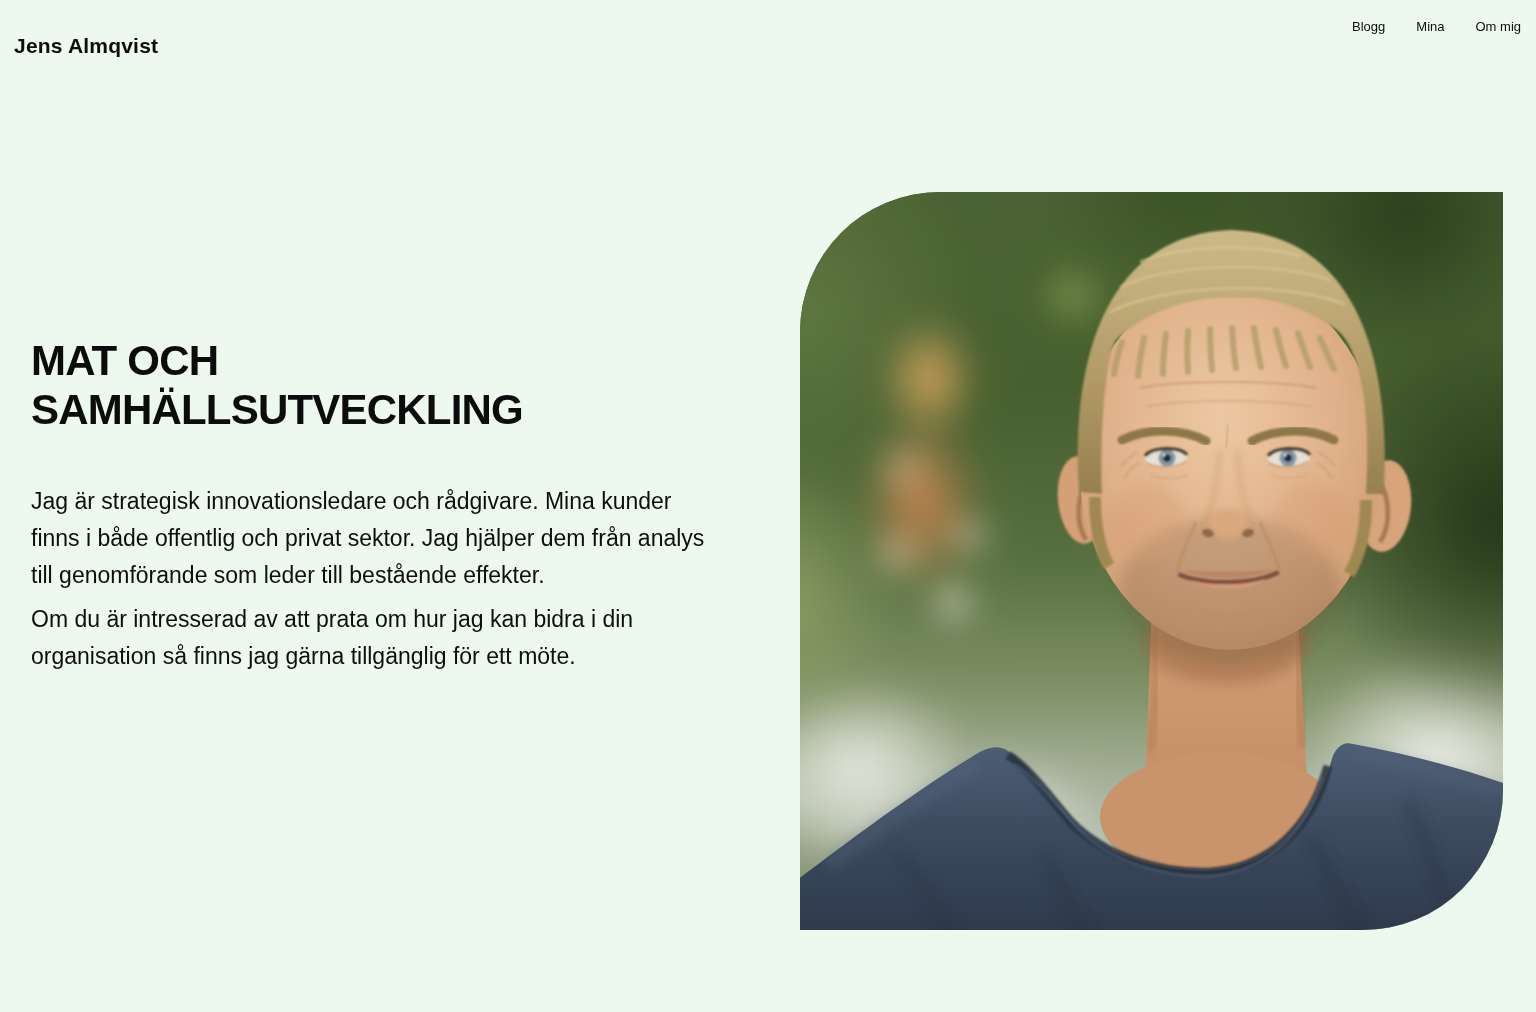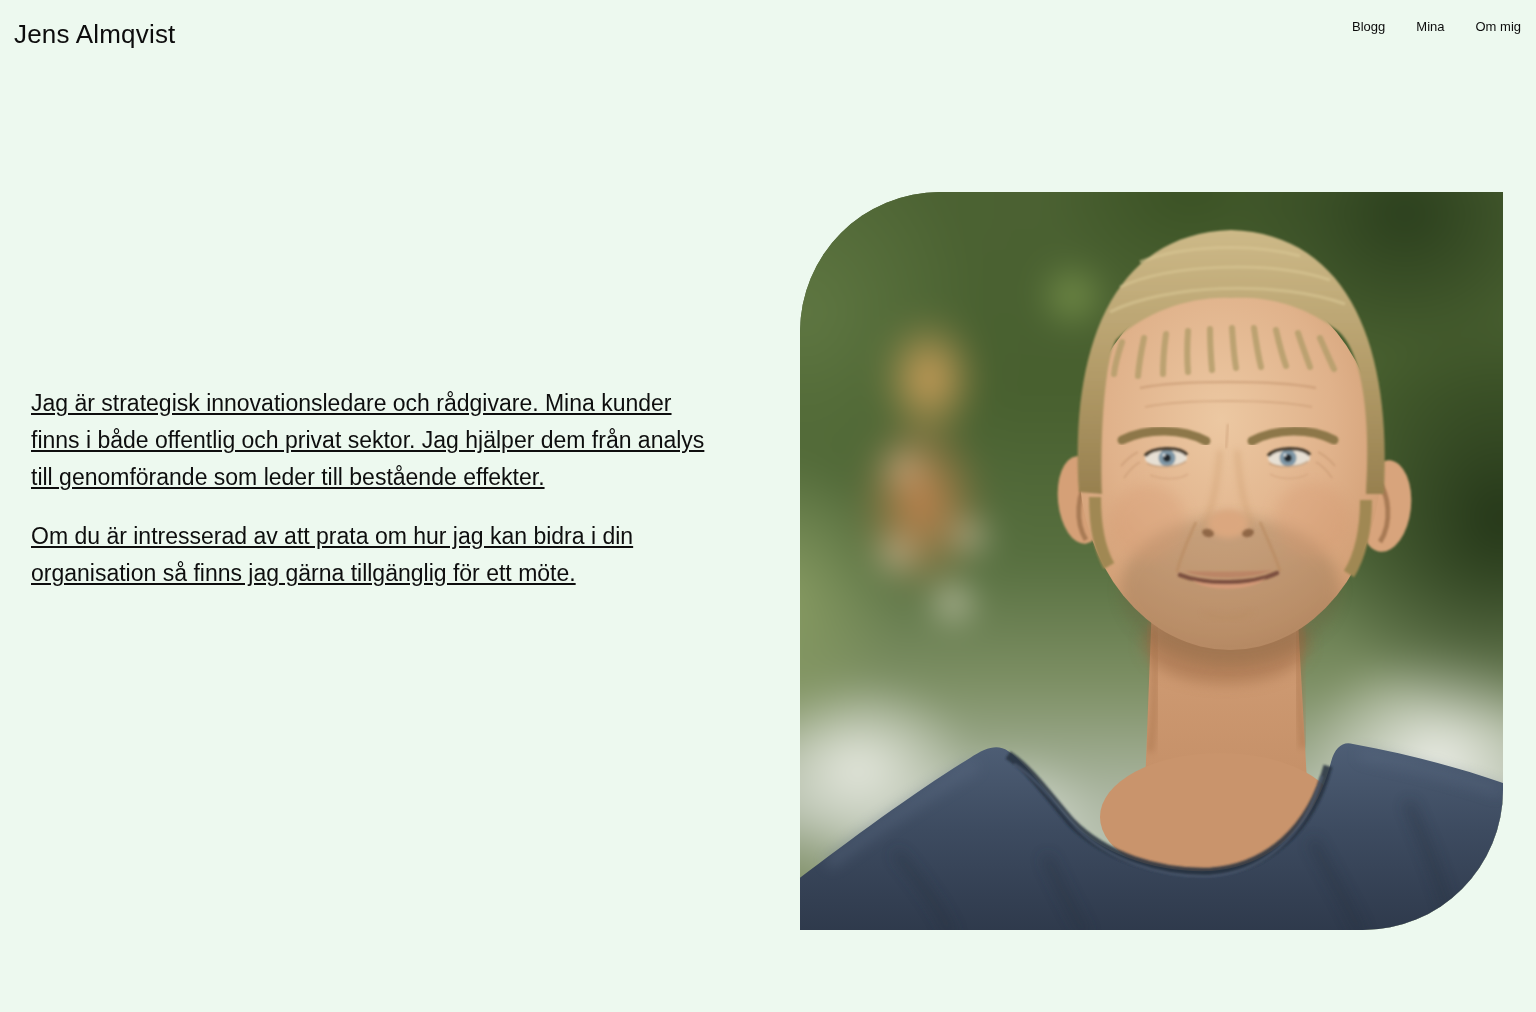--- a/index.html
+++ b/index.html
@@ -8,32 +8,32 @@
     position:relative; width:1536px; height:1012px; overflow:hidden;
     background:#edf9ef; color:#0d0d0d;
     font-family:"Liberation Sans", sans-serif;
   }
   
   .site-header {
     position:absolute; top:0; left:0; right:0; height:70px;
     display:flex; justify-content:space-between; align-items:flex-start;
     padding:19px 15px 0 14px;
   }
-  .logo { font-size:26px; font-weight:400; letter-spacing:.2px; cursor:pointer; text-decoration:none; color:inherit; }
+  .logo { font-size:21px; font-weight:700; letter-spacing:.2px; cursor:pointer; text-decoration:none; color:inherit;margin-top:15px; }
   .nav { display:flex; gap:31px; }
   .nav a { font-size:13px; color:inherit; text-decoration:none; cursor:pointer; }
   
   .hero-text { position:absolute; left:31px; top:336px; width:700px; }
   .hero-heading {
     font-size:42px; line-height:49px; font-weight:700; letter-spacing:-0.8px;
     color:#0c0c0c; text-transform:uppercase;
   }
   .hero-heading span { display:block; }
-  .intro { margin-top:49px; font-size:23px; line-height:37px; color:#0e0e0e; width:690px;text-decoration:underline; }
-  .intro p + p { margin-top:22px; }
+  .intro { margin-top:49px; font-size:23px; line-height:37px; color:#0e0e0e; width:690px; }
+  .intro p + p { margin-top:7px; }
   .cta-line { margin-top:14px; }
   .cta-link {
     position:relative; z-index:0; display:inline-block; padding-left:4px;
     color:inherit; text-decoration:none; cursor:pointer;
   }
   .cta-link .marker {
     position:absolute; left:-5px; top:-12px; width:184px; height:62px; z-index:-1;
   }
   
   .portrait {
@@ -73,20 +73,24 @@
   <header class="site-header">
     <a class="logo" href="#">Jens Almqvist</a>
     <nav class="nav">
       <a href="#">Blogg</a>
       <a href="#">Mina</a>
       <a href="#">Om mig</a>
     </nav>
   </header>
 
   <section class="hero-text">
+    <h1 class="hero-heading">
+      <span>MAT OCH</span>
+      <span>SAMHÄLLSUTVECKLING</span>
+    </h1>
     <div class="intro">
       <p>Jag är strategisk innovationsledare och rådgivare. Mina kunder finns i både offentlig och privat sektor. Jag hjälper dem från analys till genomförande som leder till bestående effekter.</p>
       <p>Om du är intresserad av att prata om hur jag kan bidra i din organisation så finns jag gärna tillgänglig för ett möte.</p>
     </div>
   </section>
 
   <figure class="portrait">
     <div class="bokeh"></div>
 
     <svg class="person" width="703" height="738" viewBox="0 0 703 738">

